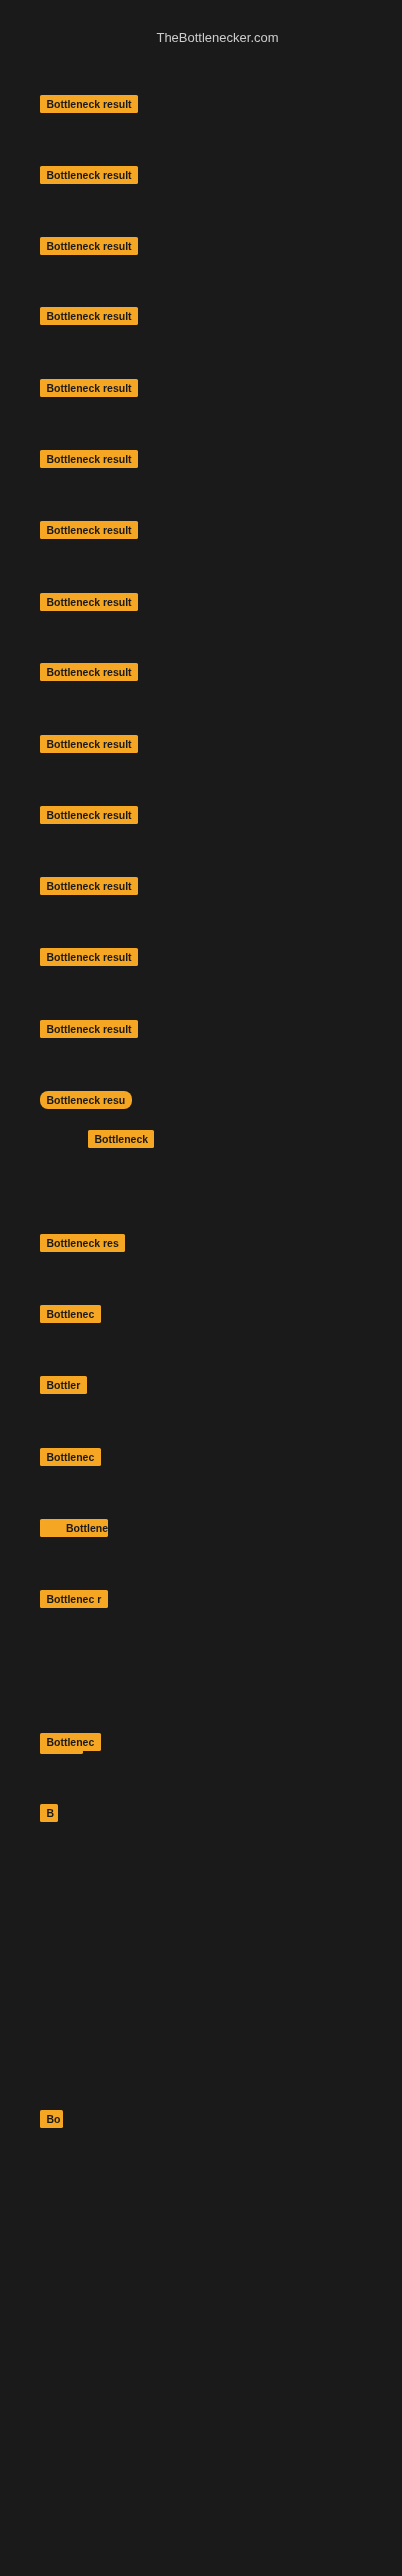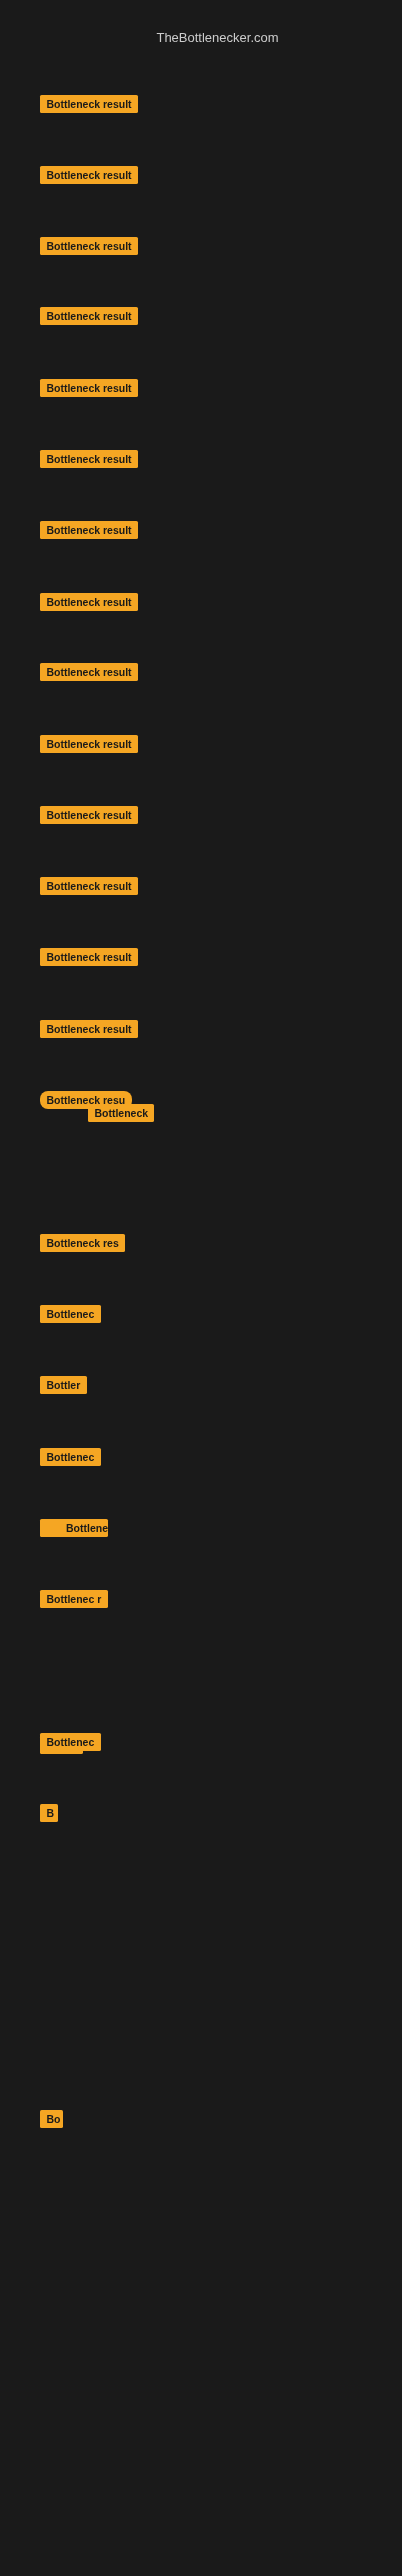--- a/index.html
+++ b/index.html
@@ -54,21 +54,21 @@
     <div class="bottleneck-item" style="top: 377px; left: 0px;"><span class="bottleneck-badge" style="max-width: 147px; overflow: hidden;">Bottleneck result</span></div>
     <div class="bottleneck-item" style="top: 448px; left: 0px;"><span class="bottleneck-badge" style="max-width: 147px; overflow: hidden;">Bottleneck result</span></div>
     <div class="bottleneck-item" style="top: 520px; left: 0px;"><span class="bottleneck-badge" style="max-width: 148px; overflow: hidden;">Bottleneck result</span></div>
     <div class="bottleneck-item" style="top: 590px; left: 0px;"><span class="bottleneck-badge" style="max-width: 146px; overflow: hidden;">Bottleneck result</span></div>
     <div class="bottleneck-item" style="top: 662px; left: 0px;"><span class="bottleneck-badge" style="max-width: 144px; overflow: hidden;">Bottleneck result</span></div>
     <div class="bottleneck-item" style="top: 733px; left: 0px;"><span class="bottleneck-badge" style="max-width: 143px; overflow: hidden;">Bottleneck result</span></div>
     <div class="bottleneck-item" style="top: 804px; left: 0px;"><span class="bottleneck-badge" style="max-width: 135px; overflow: hidden;">Bottleneck result</span></div>
     <div class="bottleneck-item" style="top: 875px; left: 0px;"><span class="bottleneck-badge" style="max-width: 137px; overflow: hidden;">Bottleneck result</span></div>
     <div class="bottleneck-item" style="top: 947px; left: 0px;"><span class="bottleneck-badge" style="max-width: 133px; overflow: hidden;">Bottleneck result</span></div>
     <div class="bottleneck-item" style="top: 1018px; left: 0px;"><span class="bottleneck-badge" style="max-width: 121px; overflow: hidden; border-radius: 8px;">Bottleneck resu</span></div>
-    <div class="bottleneck-item" style="top: 1031px; left: 0px; padding-left: 48px;"><span class="bottleneck-badge" style="max-width: 89px; overflow: hidden;">Bottleneck</span></div>
+    <div class="bottleneck-item" style="top: 1057px; left: 0px; padding-left: 48px;"><span class="bottleneck-badge" style="max-width: 89px; overflow: hidden;">Bottleneck</span></div>
     <div class="bottleneck-item" style="top: 1161px; left: 0px;"><span class="bottleneck-badge" style="max-width: 105px; overflow: hidden;">Bottleneck res</span></div>
     <div class="bottleneck-item" style="top: 1232px; left: 0px;"><span class="bottleneck-badge" style="max-width: 76px; overflow: hidden;">Bottlenec</span></div>
     <div class="bottleneck-item" style="top: 1303px; left: 0px;"><span class="bottleneck-badge" style="max-width: 56px; overflow: hidden;">Bottler</span></div>
     <div class="bottleneck-item" style="top: 1375px; left: 0px;"><span class="bottleneck-badge" style="max-width: 76px; overflow: hidden;">Bottlenec</span></div>
     <div class="bottleneck-item" style="top: 1446px; left: 0px;"><span class="bottleneck-badge" style="max-width: 68px; overflow: hidden; padding-left: 26px;">Bottlene</span></div>
     <div class="bottleneck-item" style="top: 1517px; left: 0px;"><span class="bottleneck-badge" style="max-width: 93px; overflow: hidden;">Bottlenec r</span></div>
     <div class="bottleneck-item" style="top: 1663px; left: 0px;"><span class="bottleneck-badge" style="max-width: 52px; overflow: hidden;">Bottle</span></div>
     <div class="bottleneck-item" style="top: 1660px; left: 0px;"><span class="bottleneck-badge" style="max-width: 76px; overflow: hidden;">Bottlenec</span></div>
     <div class="bottleneck-item" style="top: 1731px; left: 0px;"><span class="bottleneck-badge" style="max-width: 17.7px; overflow: hidden;">B</span></div>
     <div class="bottleneck-item" style="top: 2037px; left: 0px;"><span class="bottleneck-badge" style="max-width: 22.5px; overflow: hidden; text-align: right;">Bo</span></div>

